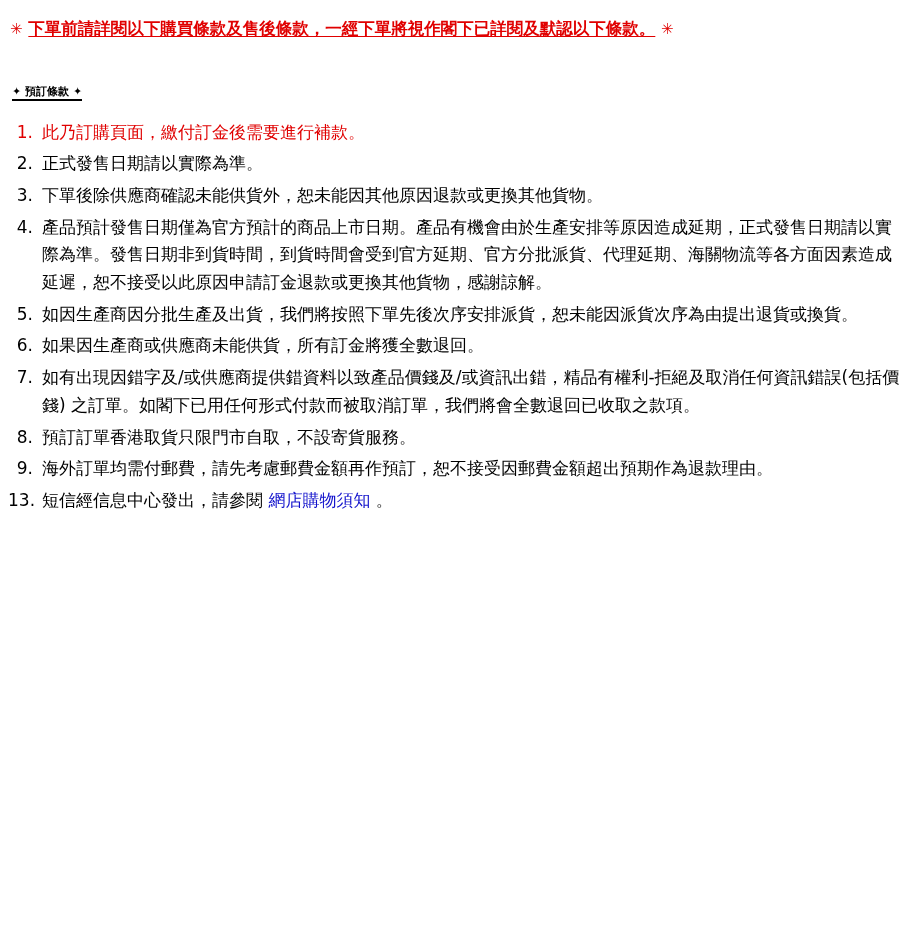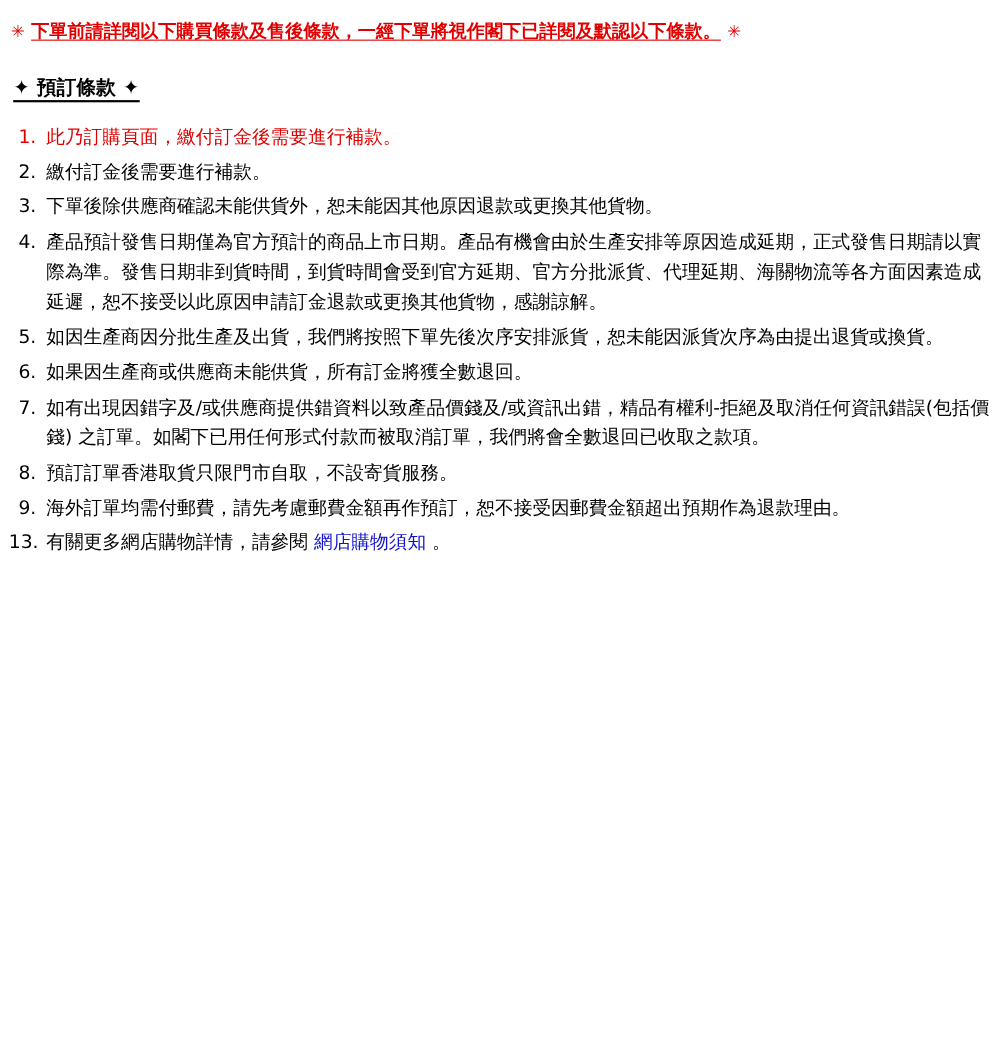--- a/index.html
+++ b/index.html
@@ -34,23 +34,23 @@
     text-decoration: underline;
     text-underline-offset: 2px;
   }
   .banner .star {
     text-decoration: none;
     font-size: 15px;
   }
 
   
   .section-head {
-    margin: 20px 0 18px 4px;
+    margin: 38px 0 18px 4px;
     font-weight: bold;
-    font-size: 18px;
+    font-size: 11px;
     display: inline-block;
   }
   .section-head .label {
     border-bottom: 2px solid #000;
     padding-bottom: 1px;
   }
 
   
   ol.terms {
     list-style: none;
@@ -116,21 +116,21 @@
     </span>
   </div>
 
   <ol class="terms" id="terms-list">
       <li class="first-item">
         <span class="num">1.</span>
         <span class="body">此乃訂購頁面，繳付訂金後需要進行補款。</span>
       </li>
       <li>
         <span class="num">2.</span>
-        <span class="body">繳付訂金後需要進行補款。</span>
+        <span class="body">正式發售日期請以實際為準。</span>
       </li>
       <li>
         <span class="num">3.</span>
         <span class="body">下單後除供應商確認未能供貨外，恕未能因其他原因退款或更換其他貨物。</span>
       </li>
       <li>
         <span class="num">4.</span>
         <span class="body">產品預計發售日期僅為官方預計的商品上市日期。產品有機會由於生產安排等原因造成延期，正式發售日期請以實際為準。發售日期非到貨時間，到貨時間會受到官方延期、官方分批派貨、代理延期、海關物流等各方面因素造成延遲，恕不接受以此原因申請訂金退款或更換其他貨物，感謝諒解。</span>
       </li>
       <li>
@@ -148,17 +148,17 @@
       <li>
         <span class="num">8.</span>
         <span class="body">預訂訂單香港取貨只限門市自取，不設寄貨服務。</span>
       </li>
       <li>
         <span class="num">9.</span>
         <span class="body">海外訂單均需付郵費，請先考慮郵費金額再作預訂，恕不接受因郵費金額超出預期作為退款理由。</span>
       </li>
       <li>
         <span class="num">13.</span>
-        <span class="body"><span>有關更多網店購物詳情，請參閱 </span><span class="link-blue">網店購物須知</span><span> 。</span></span>
+        <span class="body"><span>短信經信息中心發出，請參閱 </span><span class="link-blue">網店購物須知</span><span> 。</span></span>
       </li>
     </ol>
 
 </div>
 
 </body></html>

